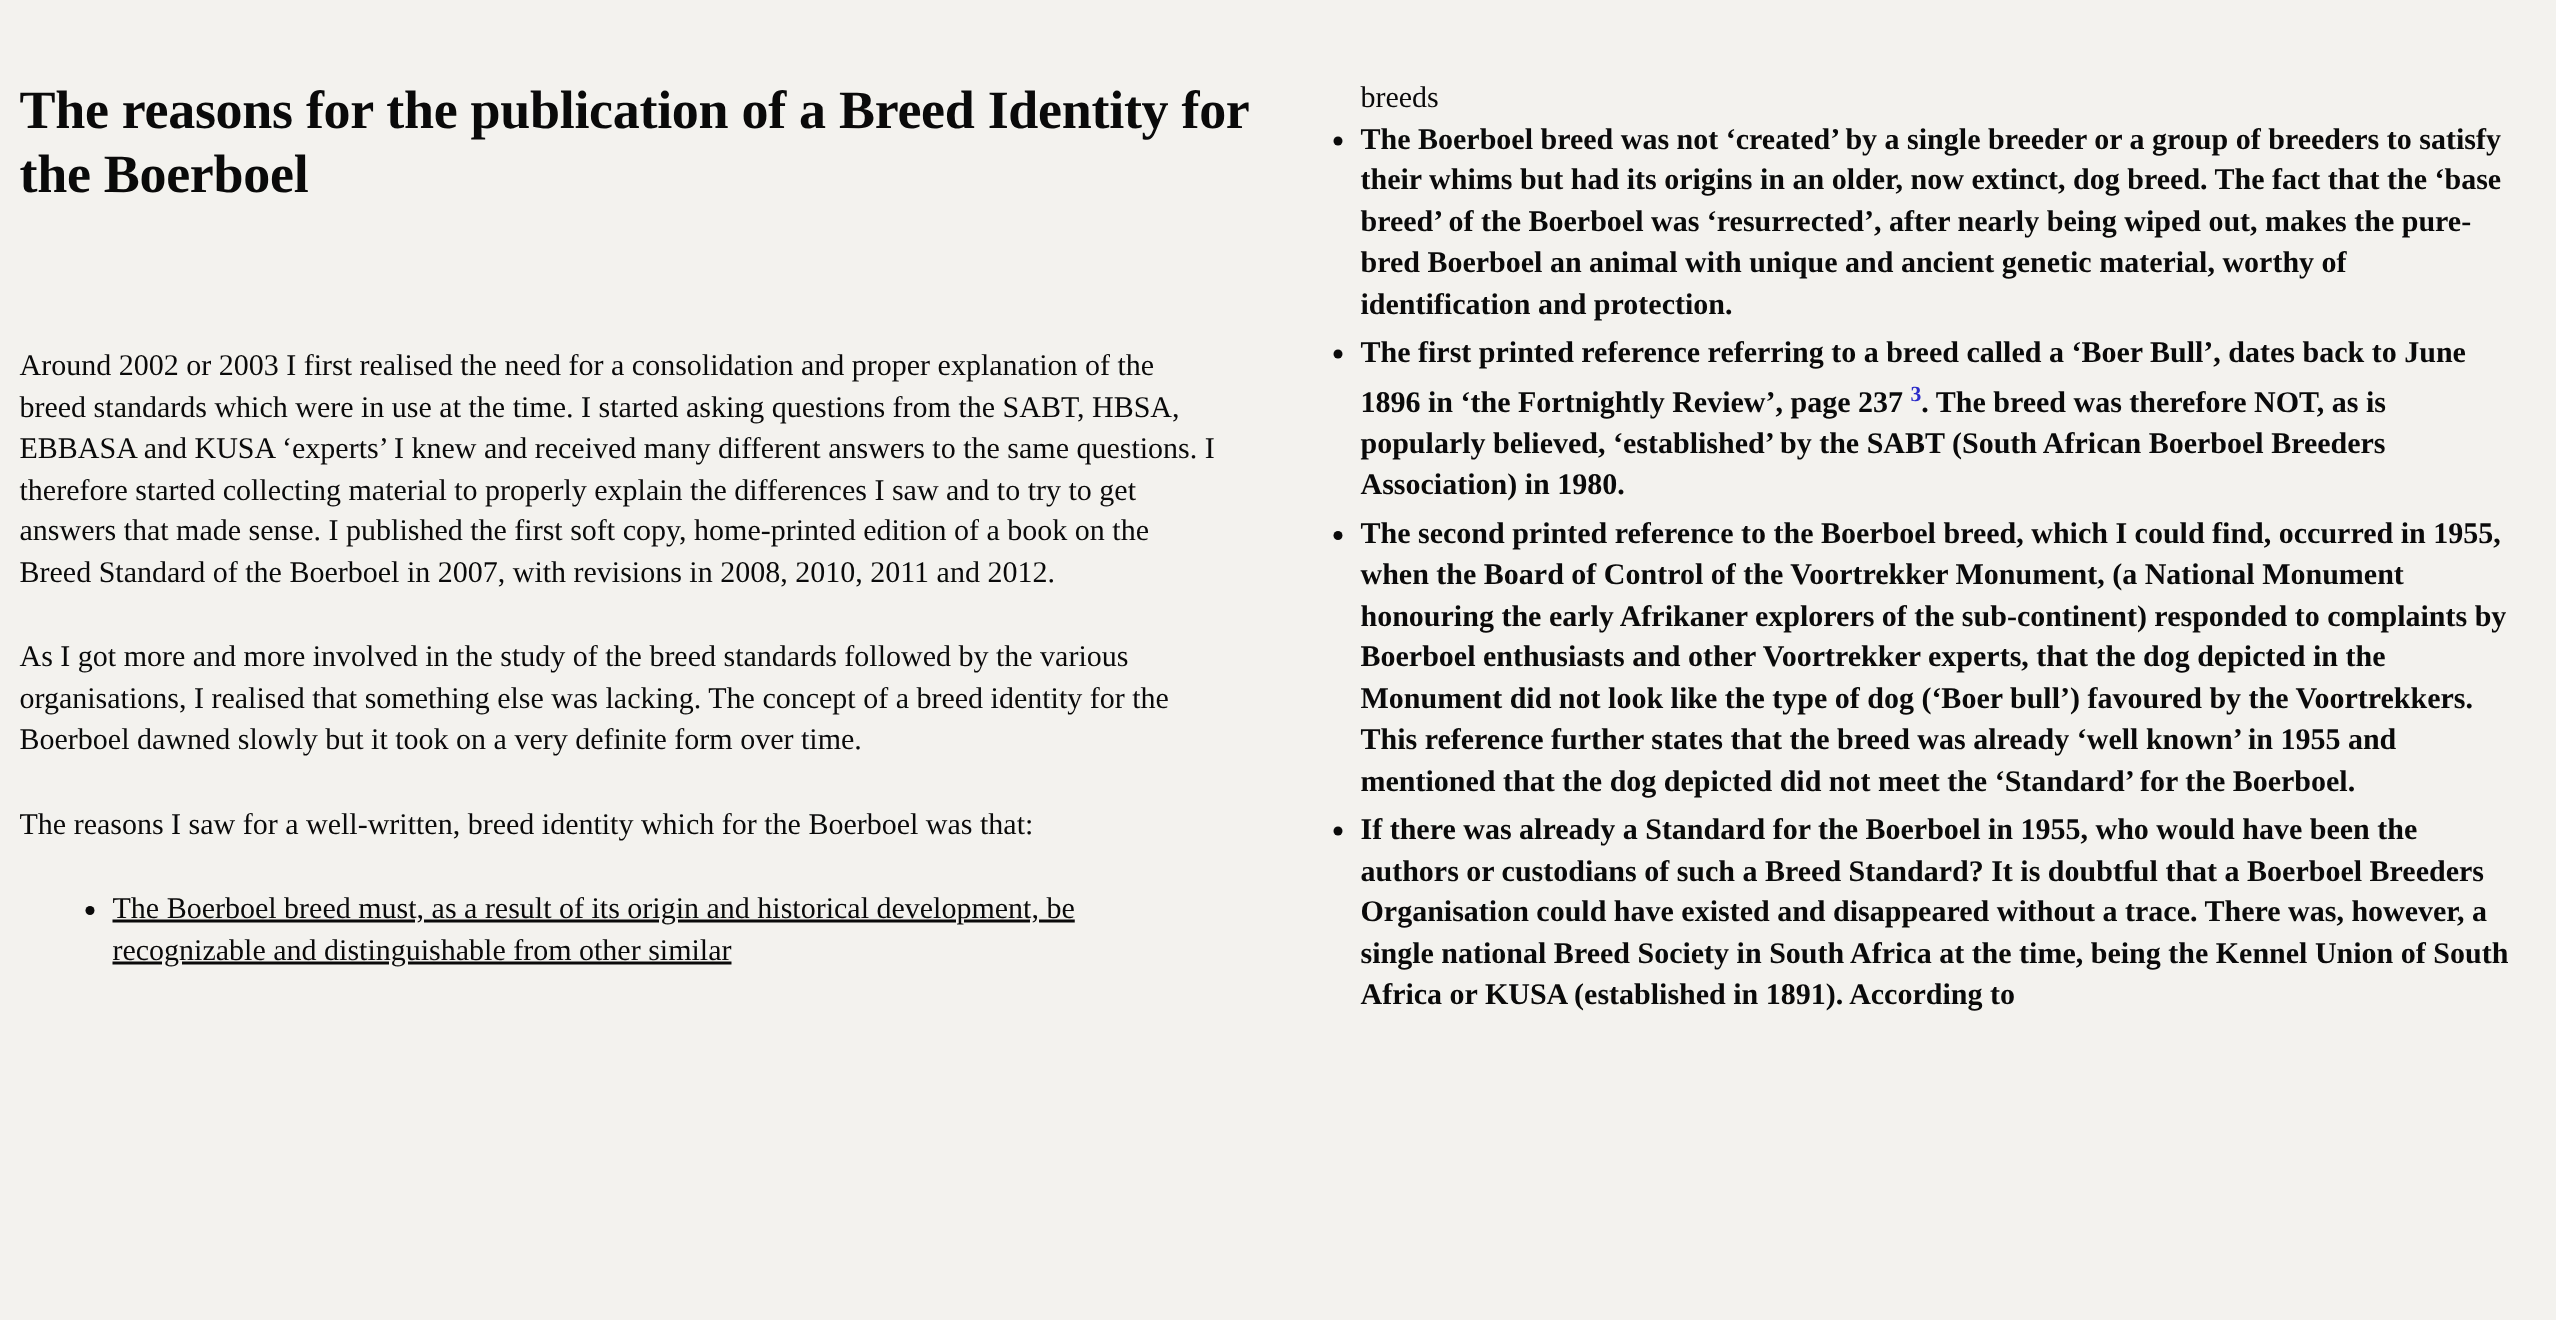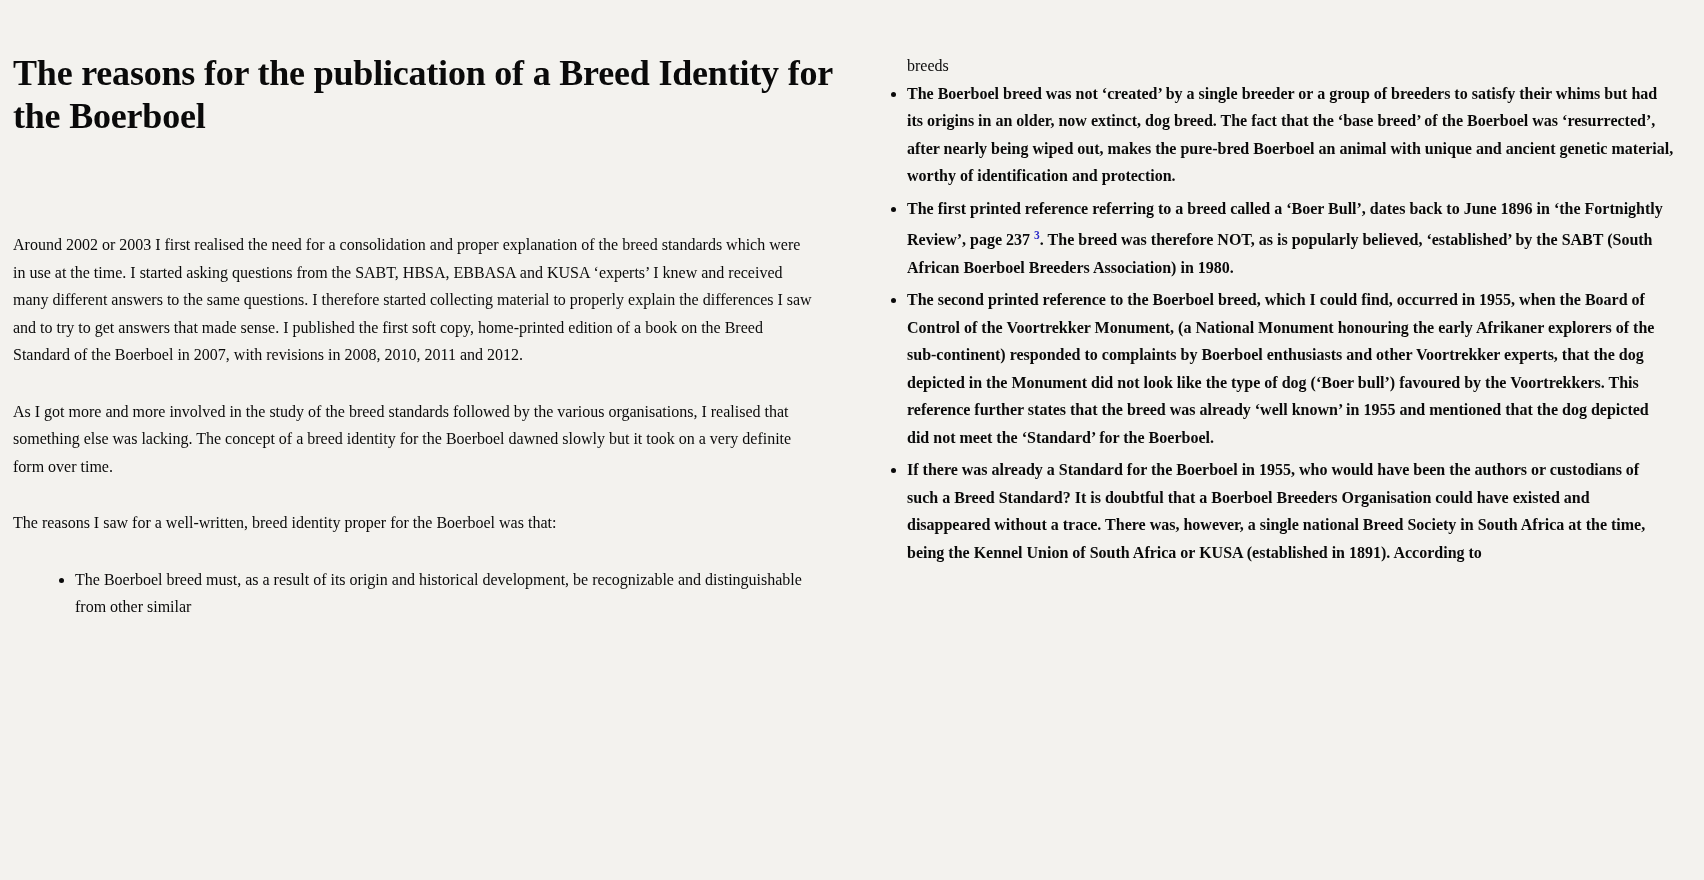--- a/index.html
+++ b/index.html
@@ -34,28 +34,29 @@
   }
   h1.page-title {
     margin: 0 0 93px 0;
     width: 820px;
     font-size: 36px;
     line-height: 43px;
     font-weight: 700;
     letter-spacing: -0.2px;
   }
   .body-text, li, .continuation-line {
-    font-size: 16px;
+    font-size: 20px;
     line-height: 27.5px;
   }
   .col-left p.body-text { margin: 0 0 29px 0; }
   p.reasons-lead { margin-top: 49px; }
   ul.reasons-list-start {
     margin: 29px 0 0 0;
     padding: 0 0 0 62px;
+    text-decoration: underline;
   }
   .continuation-line {
     padding-left: 38px;
   }
   ul.reasons-list-continued {
     margin: 0;
     padding: 0 0 0 38px;
     font-weight: bold;
   }
   ul.reasons-list-continued li { margin-bottom: 5px; }
@@ -70,21 +71,21 @@
 
 <div class="page">
 
   <div class="col-left">
     <h1 class="page-title">The reasons for the publication of a Breed Identity for the Boerboel</h1>
 
     <p class="body-text">Around 2002 or 2003 I first realised the need for a consolidation and proper explanation of the breed standards which were in use at the time. I started asking questions from the SABT, HBSA, EBBASA and KUSA ‘experts’ I knew and received many different answers to the same questions. I therefore started collecting material to properly explain the differences I saw and to try to get answers that made sense. I published the first soft copy, home-printed edition of a book on the Breed Standard of the Boerboel in 2007, with revisions in 2008, 2010, 2011 and 2012.</p>
 
     <p class="body-text">As I got more and more involved in the study of the breed standards followed by the various organisations, I realised that something else was lacking. The concept of a breed identity for the Boerboel dawned slowly but it took on a very definite form over time.</p>
 
-    <p class="body-text reasons-lead">The reasons I saw for a well-written, breed identity proper for the Boerboel was that:</p>
+    <p class="body-text reasons-lead">The reasons I saw for a well-written, breed identity which for the Boerboel was that:</p>
 
     <ul class="reasons-list-start">
       <li>The Boerboel breed must, as a result of its origin and historical development, be recognizable and distinguishable from other similar</li>
     </ul>
   </div>
 
   <div class="col-right">
     <div class="continuation-line">breeds</div>
 
     <ul class="reasons-list-continued">

